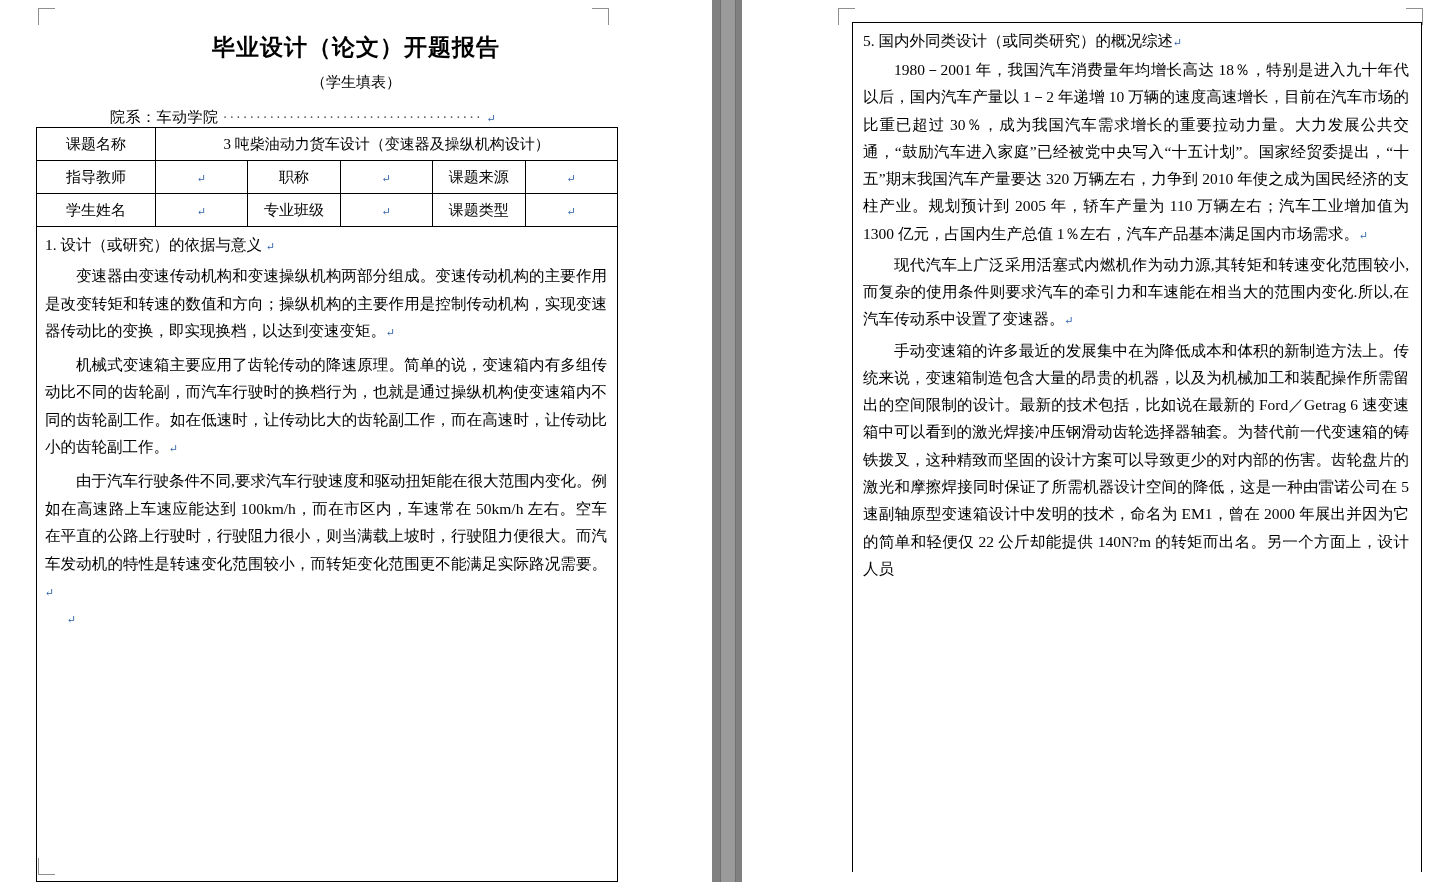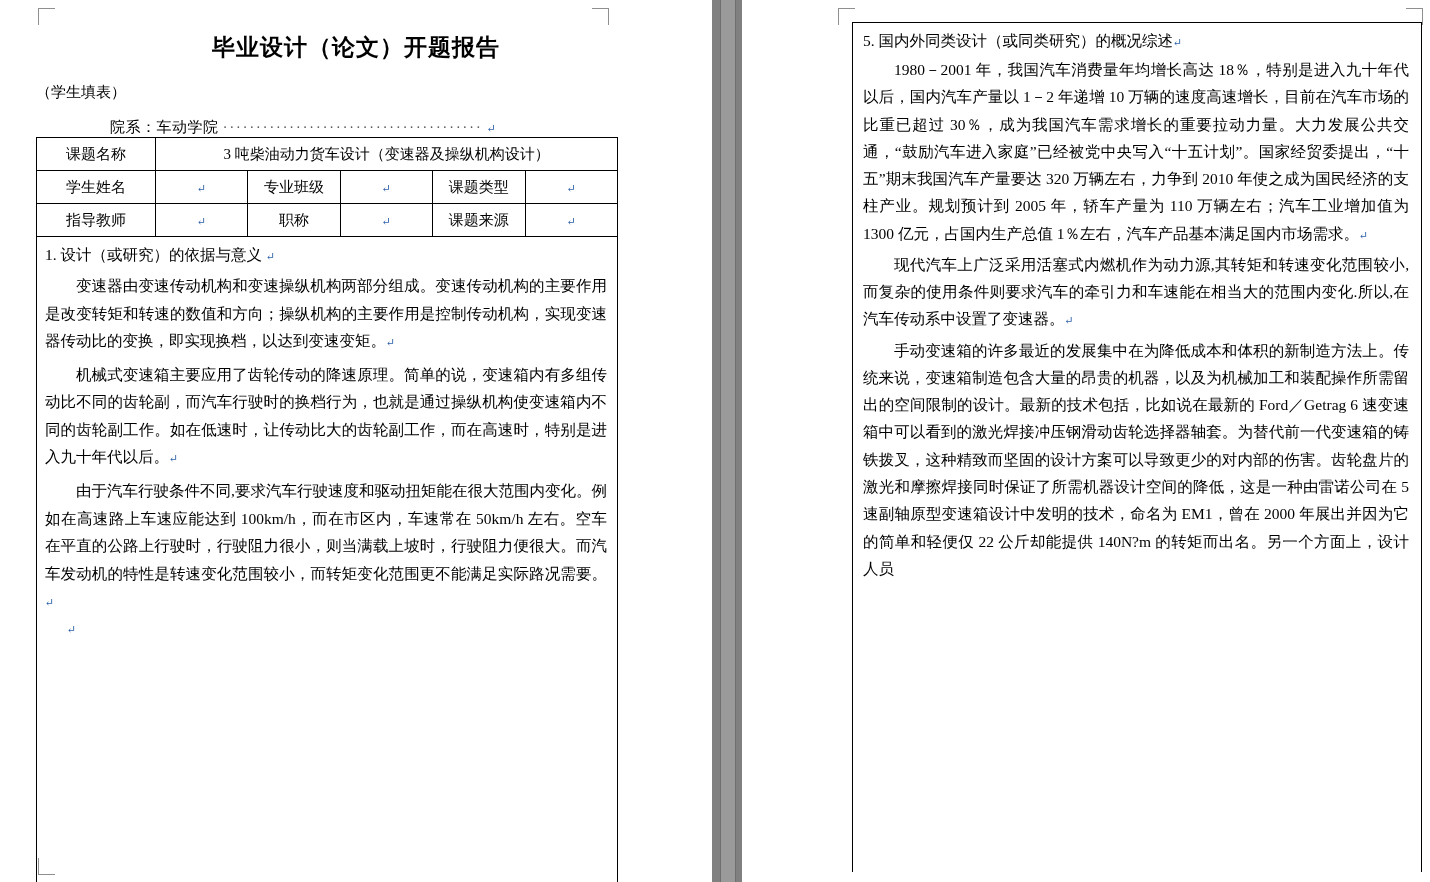--- a/index.html
+++ b/index.html
@@ -67,22 +67,23 @@
   }
   .doc-title {
     text-align: center;
     font-size: 23px;
     font-weight: bold;
     letter-spacing: 1px;
     margin-top: 24px;
     font-family: "Liberation Serif", "DejaVu Serif", serif;
   }
   .doc-subtitle {
+    text-align: center;
     font-size: 15px;
-    margin-top: 20px;
+    margin-top: 10px;
   }
   .dept-line {
     margin-top: 16px;
     margin-left: 26px;
     font-size: 15px;
     letter-spacing: 0.5px;
     padding-left: 48px;
   }
   .dept-dots {
     color: #555;
@@ -196,48 +197,48 @@
         <span class="pil">↵</span>
       </div>
 
       <table class="info">
         <tbody>
             <tr>
           <td style="width:110px;">课题名称</td>
           <td colspan="5">3 吨柴油动力货车设计（变速器及操纵机构设计）</td>
         </tr>
         <tr>
+          <td>指导教师</td>
+          <td><span class="pil">↵</span></td>
+          <td>职称</td>
+          <td><span class="pil">↵</span></td>
+          <td>课题来源</td>
+          <td><span class="pil">↵</span></td>
+        </tr>
+        <tr>
           <td style="width:110px;">学生姓名</td>
           <td style="width:76px;"><span class="pil">↵</span></td>
           <td style="width:100px;">专业班级</td>
           <td style="width:96px;"><span class="pil">↵</span></td>
           <td style="width:100px;">课题类型</td>
           <td><span class="pil">↵</span></td>
         </tr>
-        <tr>
-          <td>指导教师</td>
-          <td><span class="pil">↵</span></td>
-          <td>职称</td>
-          <td><span class="pil">↵</span></td>
-          <td>课题来源</td>
-          <td><span class="pil">↵</span></td>
-        </tr>
       </tbody>
         </table>
 
       <div class="section-box">
         <div class="section-head">
           <span>1. 设计（或研究）的依据与意义</span>
           <span class="pil">↵</span>
         </div>
         <div class="para">
           <span>变速器由变速传动机构和变速操纵机构两部分组成。变速传动机构的主要作用是改变转矩和转速的数值和方向；操纵机构的主要作用是控制传动机构，实现变速器传动比的变换，即实现换档，以达到变速变矩。</span><span class="pmark">↵</span>
         </div>
         <div class="para">
-          <span>机械式变速箱主要应用了齿轮传动的降速原理。简单的说，变速箱内有多组传动比不同的齿轮副，而汽车行驶时的换档行为，也就是通过操纵机构使变速箱内不同的齿轮副工作。如在低速时，让传动比大的齿轮副工作，而在高速时，特别是进入九十年代以后。</span><span class="pmark">↵</span>
+          <span>机械式变速箱主要应用了齿轮传动的降速原理。简单的说，变速箱内有多组传动比不同的齿轮副，而汽车行驶时的换档行为，也就是通过操纵机构使变速箱内不同的齿轮副工作。如在低速时，让传动比大的齿轮副工作，而在高速时，让传动比小的齿轮副工作。</span><span class="pmark">↵</span>
         </div>
         <div class="para">
           <span>由于汽车行驶条件不同,要求汽车行驶速度和驱动扭矩能在很大范围内变化。例如在高速路上车速应能达到 100km/h，而在市区内，车速常在 50km/h 左右。空车在平直的公路上行驶时，行驶阻力很小，则当满载上坡时，行驶阻力便很大。而汽车发动机的特性是转速变化范围较小，而转矩变化范围更不能满足实际路况需要。</span><span class="pmark">↵</span>
         </div>
         <div class="trailing-mark">↵</div>
       </div>
 
     </div>
   </div>
 

